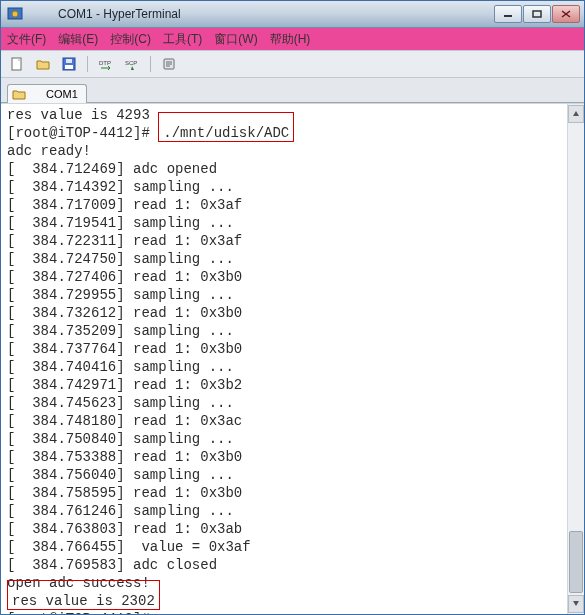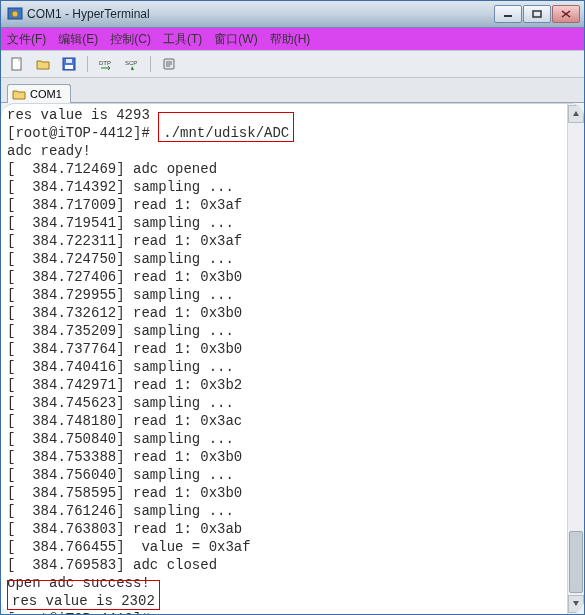--- a/index.html
+++ b/index.html
@@ -21,20 +21,21 @@
     flex-direction: column;
     position: relative;
   }
   .titlebar {
     height: 26px;
     background: linear-gradient(to bottom, #dfe6ee 0%, #c6d3e1 50%, #9cb1c8 100%);
     display: flex;
     align-items: center;
     padding: 0 4px 0 6px;
     border-bottom: 1px solid #6f8ba9;
+    gap: 31px;
   }
   .title-icon {
     width: 16px;
     height: 16px;
     margin-right: 4px;
   }
   .title-text {
     color: #1b2530;
     font-size: 12px;
     flex: 1;
@@ -53,21 +54,21 @@
     justify-content: center;
     background: linear-gradient(to bottom, #f6f9fc, #cdd9e6);
   }
   .win-btn.close {
     background: linear-gradient(to bottom, #f3cfcf, #d58a8a);
     border-color: #a56a6a;
   }
   .win-btn svg { display: block; }
   .menubar {
     height: 22px;
-    background: #d946ef;
+    background: #ec4899;
     display: flex;
     align-items: center;
     padding: 0 6px;
     gap: 12px;
     border-bottom: 1px solid #c0c8d0;
     font-size: 12px;
     color: #333;
   }
   .menubar span { cursor: default; }
   .toolbar {
@@ -102,33 +103,32 @@
     padding-left: 6px;
   }
   .tab {
     background: #f6f7f8;
     border: 1px solid #9aa5b0;
     border-bottom: none;
     padding: 2px 8px 2px 4px;
     font-size: 11px;
     display: flex;
     align-items: center;
-    gap: 4px;
+    gap: 20px;
     border-radius: 3px 3px 0 0;
     position: relative;
     top: 1px;
   }
   .tab-icon { width: 14px; height: 14px; }
   .content-wrap {
     flex: 1;
     background: #ffffff;
     border-top: 1px solid #cfd6dd;
     position: relative;
     overflow: hidden;
-    border-radius: 14px;
   }
   .terminal {
     font-family: "Courier New", monospace;
     font-size: 14px;
     color: #2d2d2d;
     line-height: 18px;
     padding: 2px 6px;
     white-space: pre;
   }
   .hl-red {

